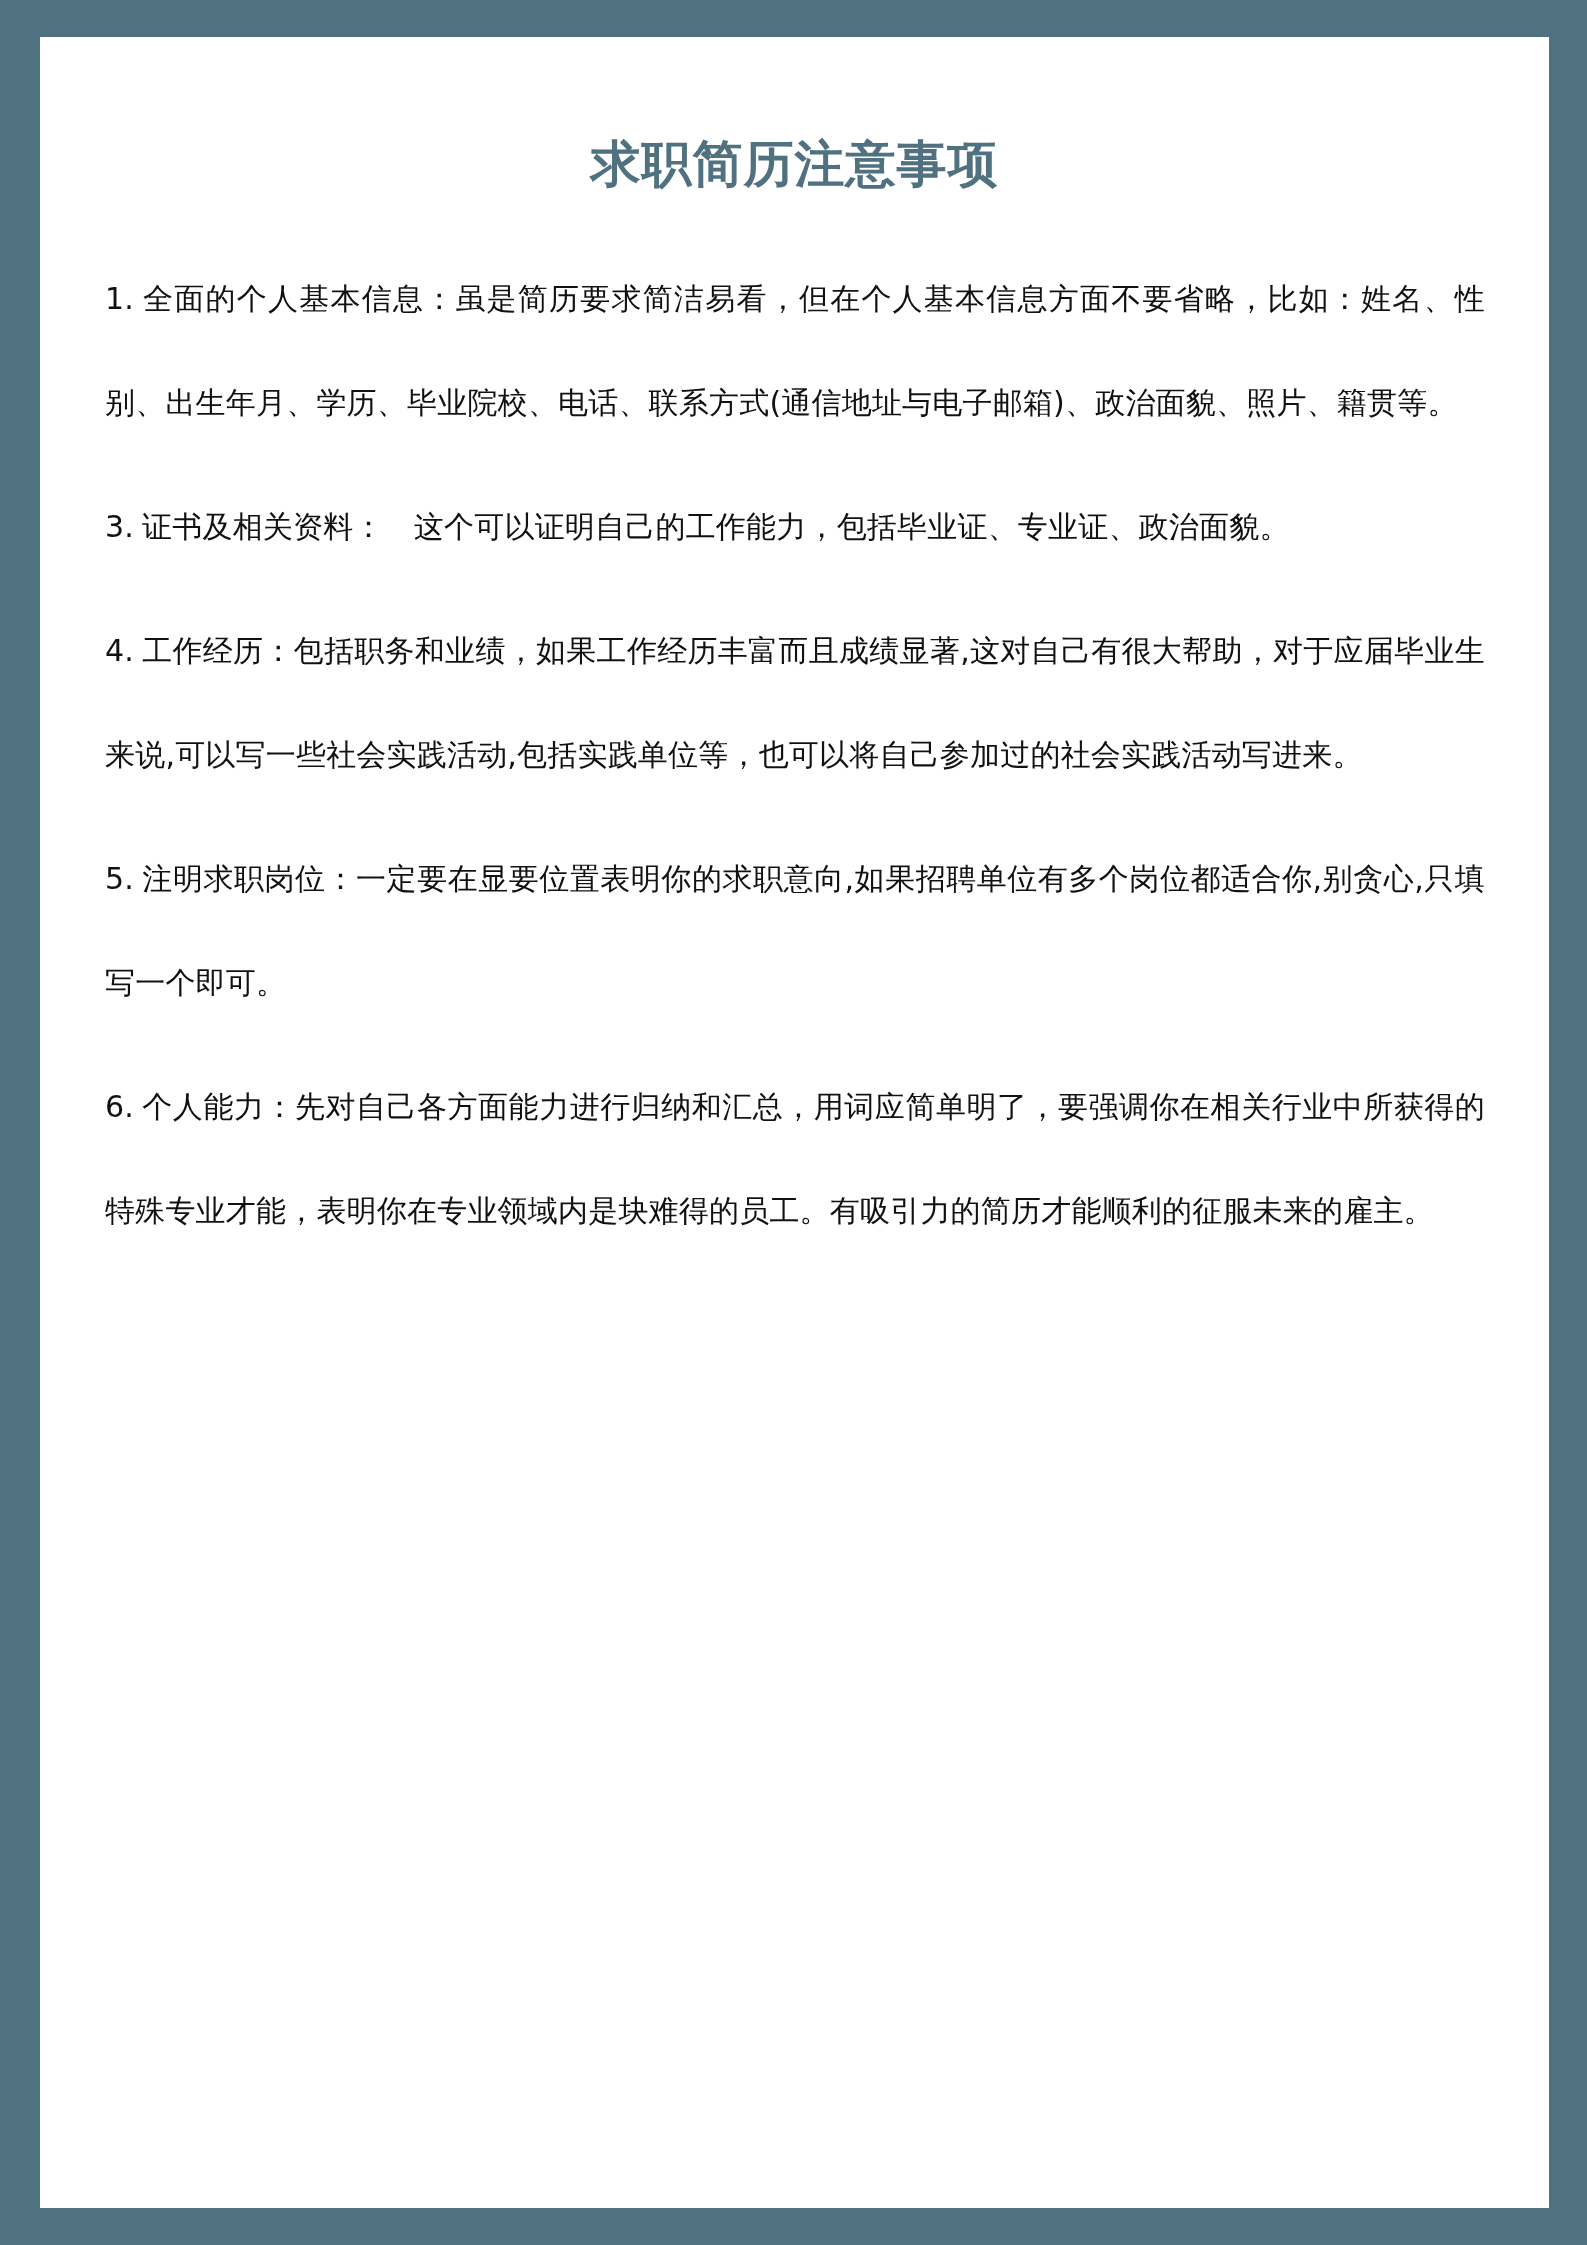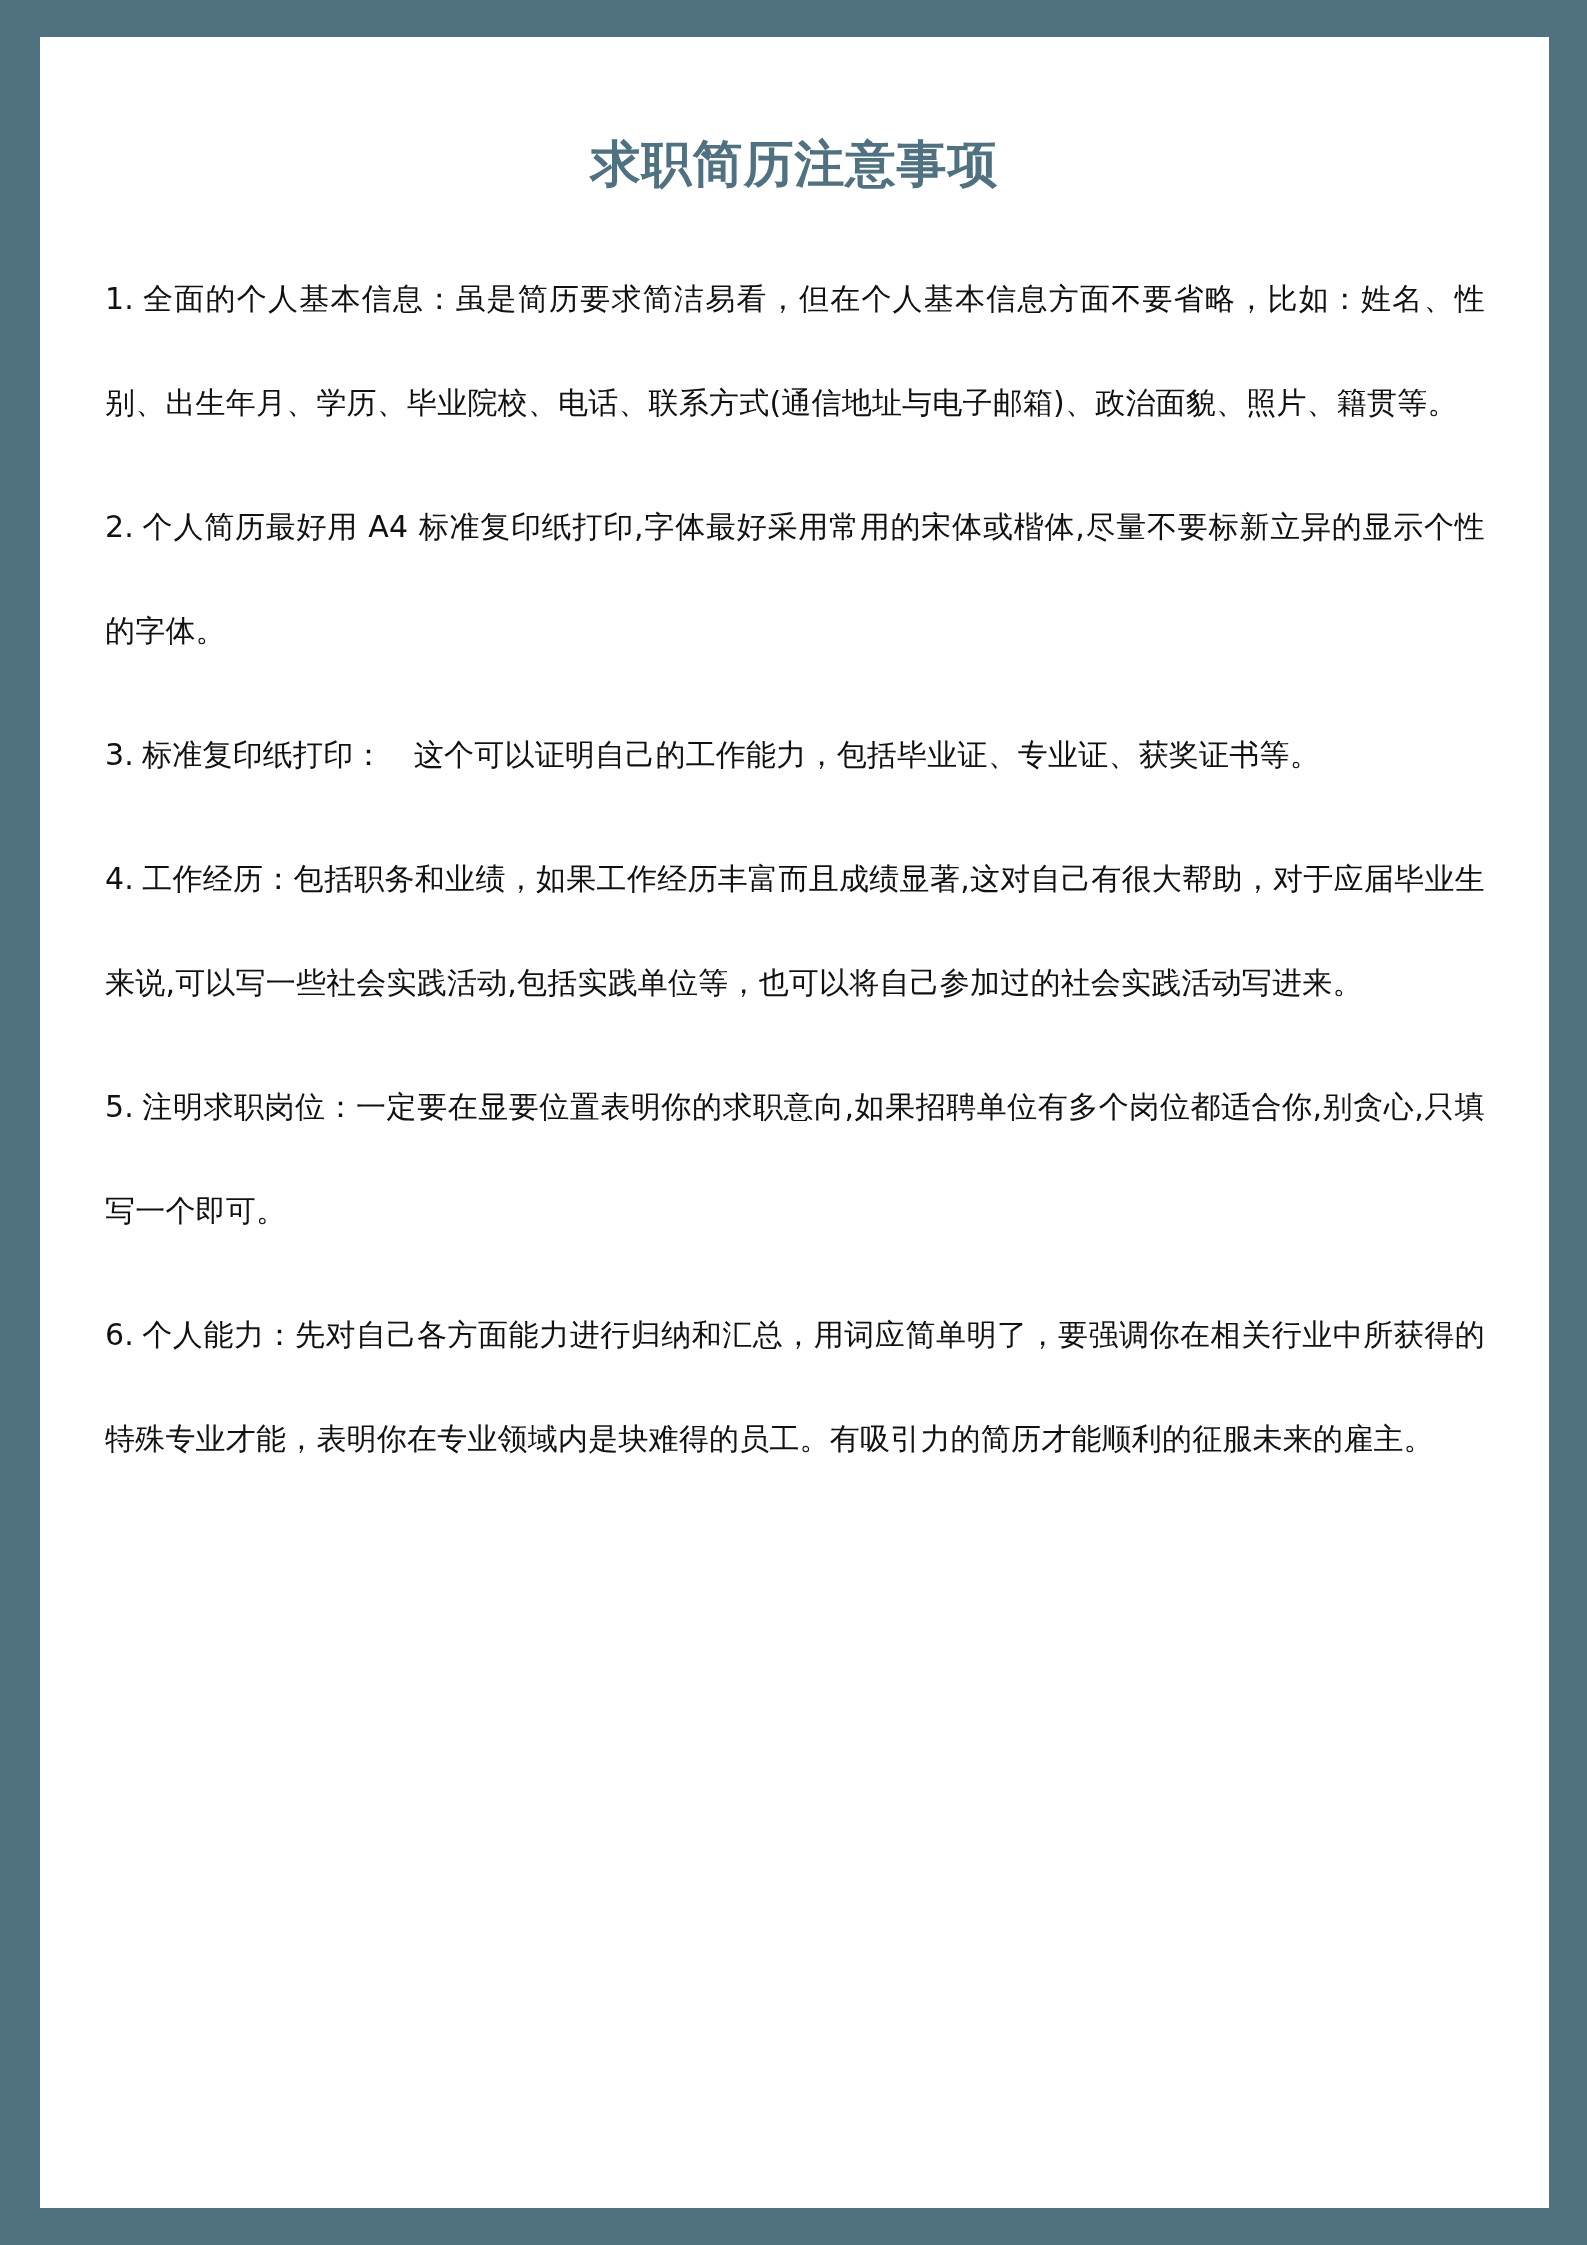--- a/index.html
+++ b/index.html
@@ -57,19 +57,18 @@
     }
   </style>
 </head>
 <body>
 
 <div class="page">
   <h1 class="title">求职简历注意事项</h1>
 
   <div class="content">
     <p class="para"><span class="num">1.</span><span>全面的个人基本信息：虽是简历要求简洁易看，但在个人基本信息方面不要省略，比如：姓名、性别、出生年月、学历、毕业院校、电话、联系方式(通信地址与电子邮箱)、政治面貌、照片、籍贯等。</span></p>
-    <p class="para"><span class="num">2.</span><span>个人简历最好用 A4 标准复印纸打印,字体最好采用常用的宋体或楷体,尽量不要标新立异的显示个性的字体。</span></p>
-    <p class="para"><span class="num">3.</span><span>标准复印纸打印：　这个可以证明自己的工作能力，包括毕业证、专业证、获奖证书等。</span></p>
+    <p class="para"><span class="num">3.</span><span>证书及相关资料：　这个可以证明自己的工作能力，包括毕业证、专业证、政治面貌。</span></p>
     <p class="para"><span class="num">4.</span><span>工作经历：包括职务和业绩，如果工作经历丰富而且成绩显著,这对自己有很大帮助，对于应届毕业生来说,可以写一些社会实践活动,包括实践单位等，也可以将自己参加过的社会实践活动写进来。</span></p>
     <p class="para"><span class="num">5.</span><span>注明求职岗位：一定要在显要位置表明你的求职意向,如果招聘单位有多个岗位都适合你,别贪心,只填写一个即可。</span></p>
     <p class="para"><span class="num">6.</span><span>个人能力：先对自己各方面能力进行归纳和汇总，用词应简单明了，要强调你在相关行业中所获得的特殊专业才能，表明你在专业领域内是块难得的员工。有吸引力的简历才能顺利的征服未来的雇主。</span></p>
   </div>
 </div>
 
 </body></html>

